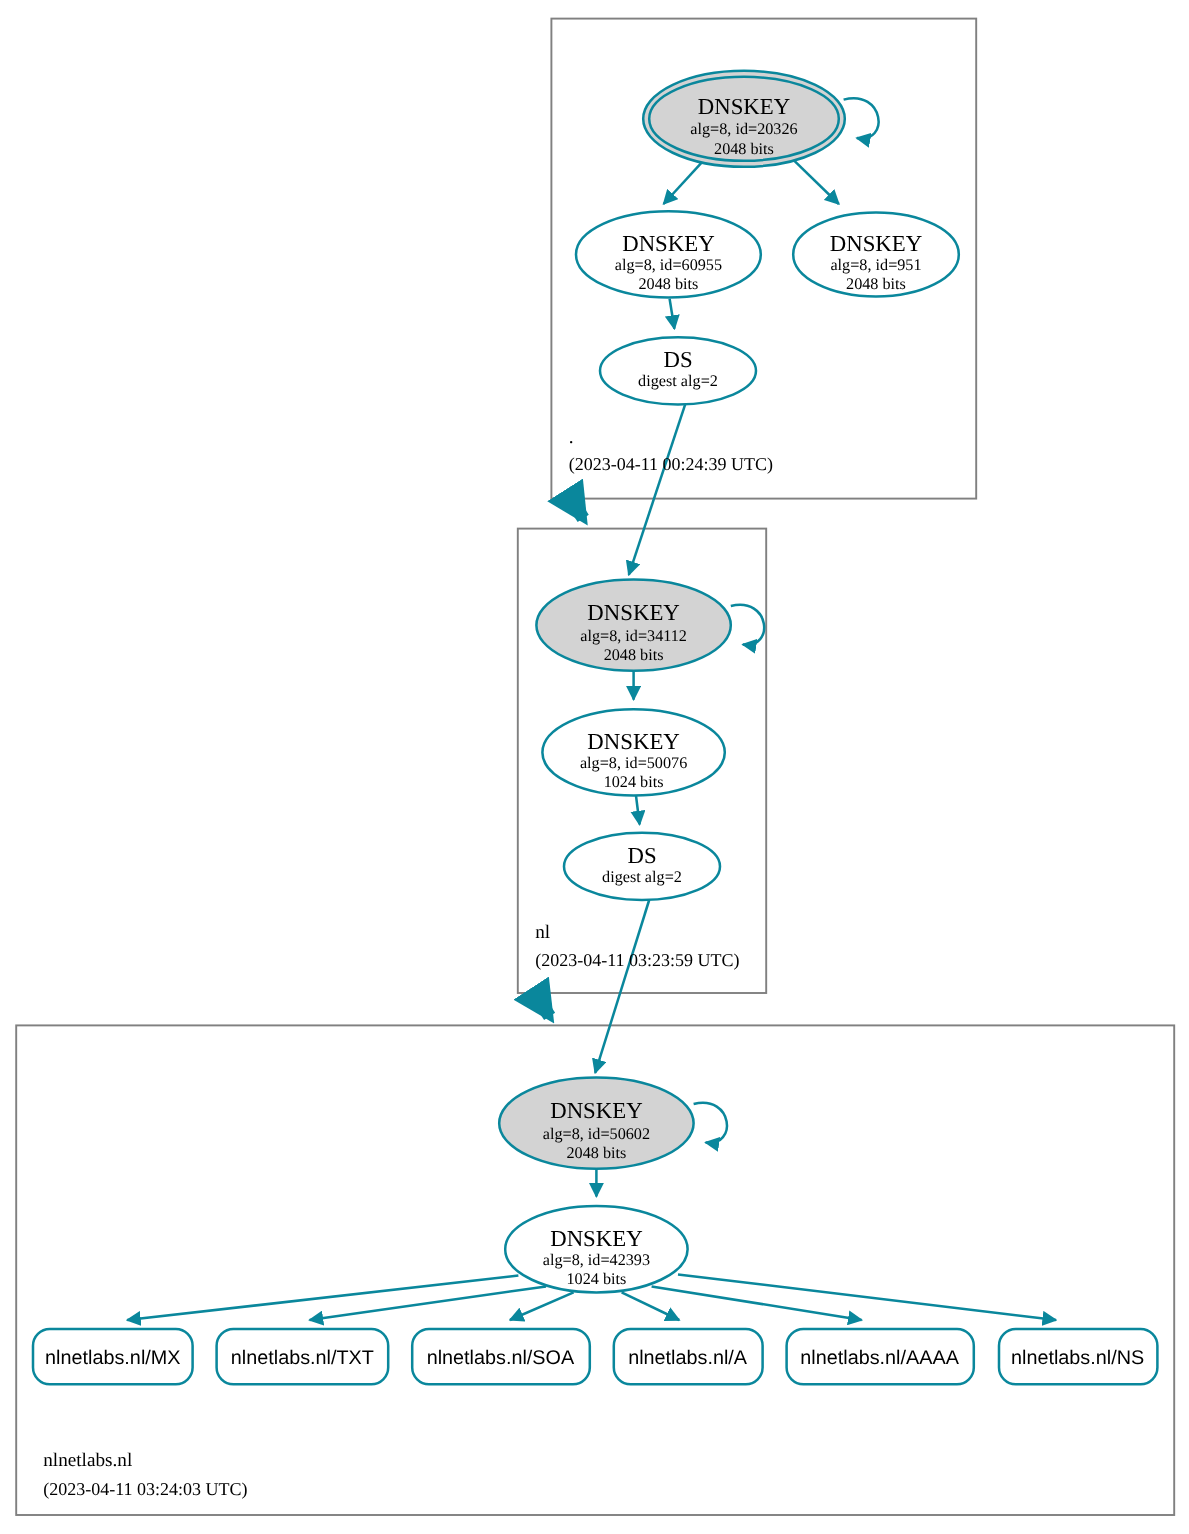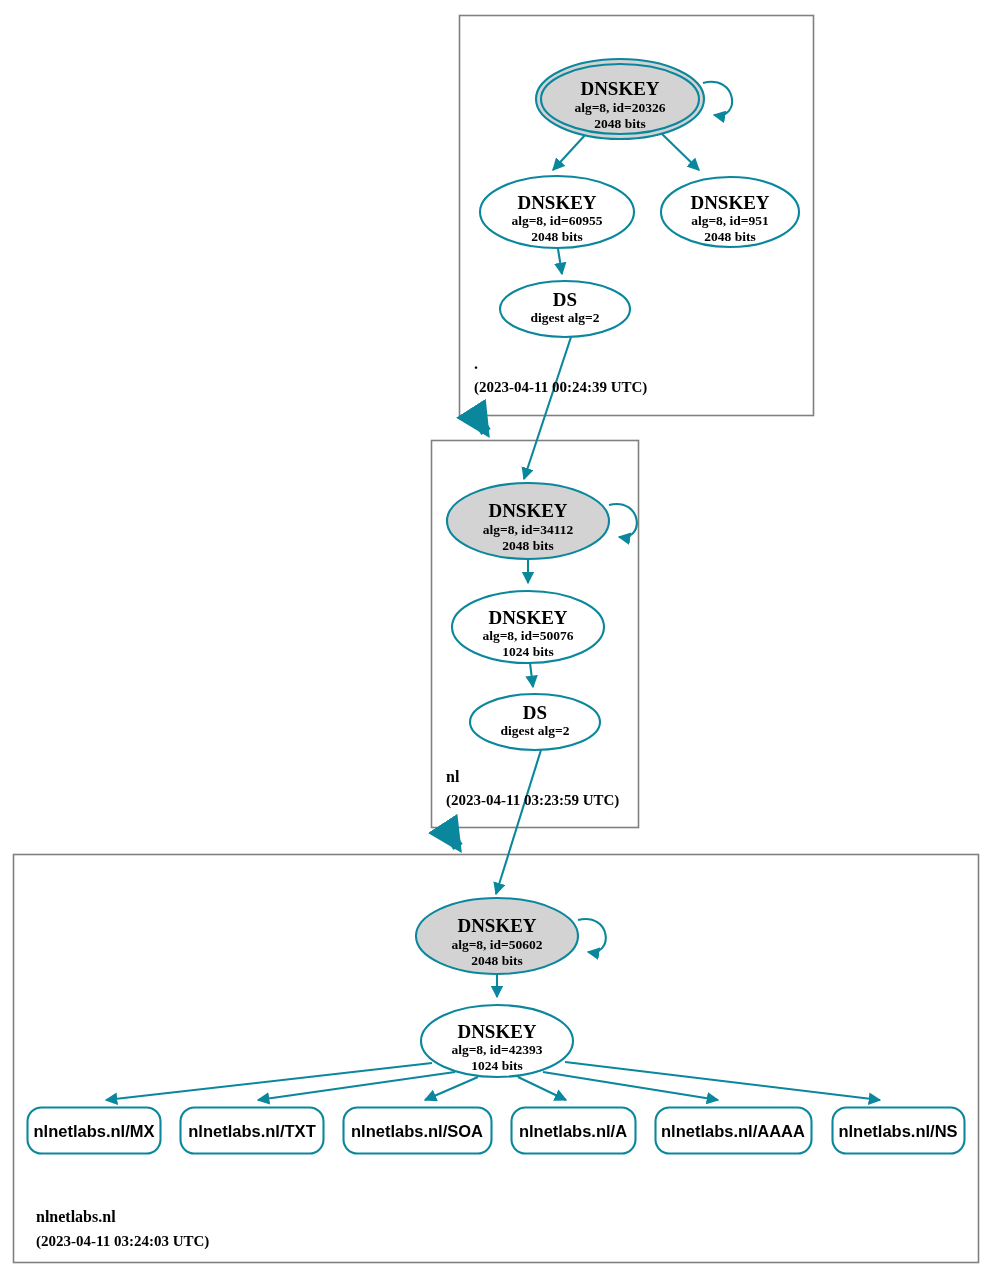--- a/index.html
+++ b/index.html
@@ -13,21 +13,20 @@
     height: 1278px;
     position: relative;
     overflow: hidden;
   }
   #stage {
     position: absolute;
     left: 0;
     top: 0;
     width: 822px;
     height: 1278px;
-    font-weight: bold;
   }
   #graph {
     position: absolute;
     left: 0;
     top: 0;
   }
   .zone-title, .zone-time {
     font-family: "Liberation Serif", serif;
     fill: #000000;
   }

